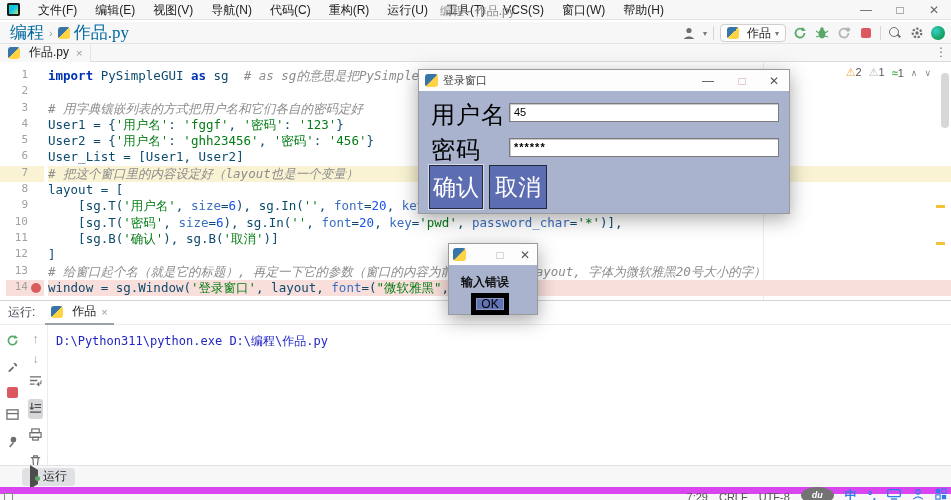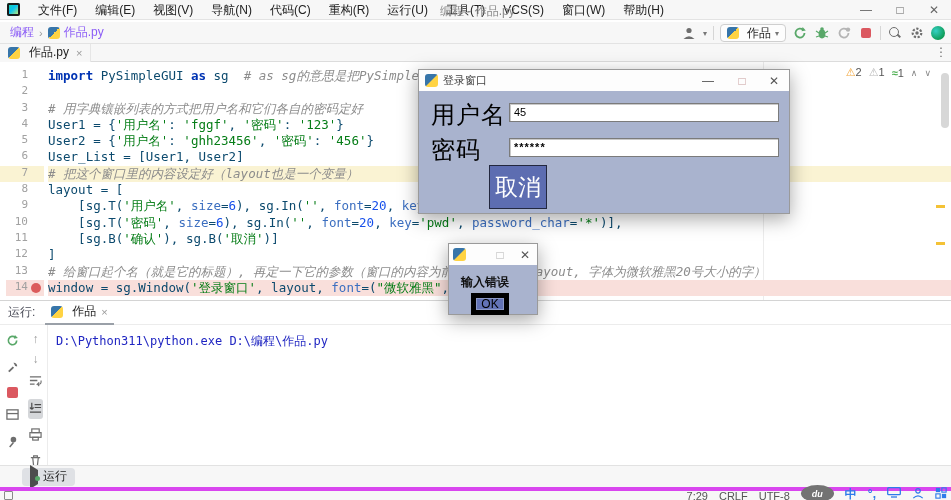--- a/index.html
+++ b/index.html
@@ -9,21 +9,21 @@
 
   
   .titlebar { position:absolute; left:0; top:0; width:951px; height:20px; background:#f7f7f7; border-bottom:1px solid #e3e3e3; display:flex; align-items:center; }
   .pc-logo { width:13px; height:13px; margin:0 9px 0 7px; border-radius:2px; background:linear-gradient(135deg,#21d789 0%,#07c3f2 45%,#fcf84a 100%); box-shadow:inset 0 0 0 2px #1a1a1a; }
   .menu-item { font-size:12px; color:#222; padding:0 9px; line-height:22px; cursor:default; }
   .win-title { position:absolute; left:440px; top:0; line-height:22px; font-size:12px; color:#888; }
   .win-controls { position:absolute; right:0; top:0; display:flex; }
   .win-btn { width:34px; height:22px; text-align:center; line-height:20px; font-size:12px; color:#666; }
 
   .navbar { position:absolute; left:0; top:22px; width:951px; height:22px; background:#f7f7f7; border-bottom:1px solid #e3e3e3; display:flex; align-items:center; }
-  .crumb { font-size:12px; color:#8b5cf6; }
+  .crumb { font-size:17px; color:#0369a1;font-family:Liberation Serif, serif; }
   .crumb-sep { color:#9a9a9a; margin:0 5px; font-size:11px; }
   .py-icon { display:inline-block; width:12px; height:12px; border-radius:3px; background:linear-gradient(135deg,#3775a9 50%,#ffd343 50%); vertical-align:-2px; margin-right:4px; }
   .nav-right { position:absolute; right:6px; top:0; height:22px; display:flex; align-items:center; gap:6px; }
   .nav-sep { width:1px; height:14px; background:#d6d6d6; }
   .run-config { display:flex; align-items:center; gap:4px; border:1px solid #cfcfcf; background:#fdfdfd; border-radius:4px; height:18px; padding:0 6px; font-size:12px; color:#222; }
   .caret-down { font-size:8px; color:#777; }
   .icon-16 { width:16px; height:16px; display:flex; align-items:center; justify-content:center; }
   .stop-sq { width:10px; height:10px; background:#db5860; border-radius:2px; }
   .search-glyph { position:relative; width:12px; height:12px; }
   .search-glyph::before { content:""; position:absolute; left:0; top:0; width:8px; height:8px; border:1.6px solid #6e6e6e; border-radius:50%; }
@@ -69,21 +69,21 @@
   .run-toolcol2 { position:absolute; left:24px; top:24px; width:24px; bottom:0; display:flex; flex-direction:column; align-items:center; gap:8px; padding-top:8px; border-right:1px solid #ececec; }
   .arrow-g { color:#9a9a9a; font-size:12px; line-height:12px; }
   .sel-tool { background:#d5d7da; border-radius:3px; padding:1px; }
   .console { position:absolute; left:56px; top:32px; right:8px; font:12px "DejaVu Sans Mono", monospace; color:#2026c2; white-space:pre; }
 
   
   .toolwin-bar { position:absolute; left:0; top:465px; width:951px; height:22px; background:#f7f7f7; border-top:1px solid #e2e2e2; display:flex; align-items:center; }
   .runwin-btn { margin-left:22px; display:flex; align-items:center; gap:5px; background:#dfe1e5; border-radius:4px; height:18px; padding:0 8px; font-size:12px; color:#222; }
   .play-tri { width:0; height:0; border-left:8px solid #4d4d4d; border-top:5px solid transparent; border-bottom:5px solid transparent; position:relative; }
   .play-dot { width:5px; height:5px; background:#59a869; border-radius:50%; position:absolute; margin-left:-3px; margin-top:6px; }
-  .statusbar { position:absolute; left:0; top:487px; width:951px; height:13px; background:#f7f7f7; border-top:4px solid #d946ef; display:flex; align-items:center; font-size:11px; color:#555; }
+  .statusbar { position:absolute; left:0; top:487px; width:951px; height:13px; background:#f7f7f7; border-top:7px solid #d946ef; display:flex; align-items:center; font-size:11px; color:#555; }
   .sb-right { position:absolute; right:4px; display:flex; align-items:center; gap:11px; }
   .sb-item { font-size:11px; color:#555; }
   .du-circle { width:33px; height:17px; border-radius:50%; background:#737373; color:#fff; font-size:9px; font-weight:bold; font-style:italic; display:flex; align-items:center; justify-content:center; margin-top:-4px; }
   .ime-blue { color:#2e7bea; font-size:12px; font-weight:bold; margin-top:-3px; }
   .sb-toolwin-icon { width:9px; height:9px; border:1.4px solid #8a8a8a; border-radius:1px; margin-left:4px; }
 
   
   .dialog { position:absolute; box-shadow:0 5px 18px rgba(0,0,0,.35); border:1px solid #9a9a9a; }
   .dlg-titlebar { background:#fdfdfd; display:flex; align-items:center; }
   .dlg-title { font-size:11px; color:#444; margin-left:5px; }
@@ -331,20 +331,21 @@
         <span class="dlg-ctl" style="width:34px">—</span>
         <span class="dlg-ctl" style="width:34px; color:#c9a0a0">□</span>
         <span class="dlg-ctl" style="width:30px">✕</span>
       </div>
     </div>
     <div class="login-body">
       <span class="fld-label" style="left:12px; top:8px">用户名</span>
       <div class="fld-input" style="left:90px; top:12px; width:270px; height:19px">45</div>
       <span class="fld-label" style="left:12px; top:43px">密码</span>
       <div class="fld-input" style="left:90px; top:47px; width:270px; height:19px; font-weight:bold; letter-spacing:1px">******</div>
+      <div class="tk-btn" style="left:10px; top:74px; width:54px; height:44px; box-shadow:0 0 0 1px #d7dbe8">确认</div>
       <div class="tk-btn" style="left:70px; top:74px; width:58px; height:44px">取消</div>
     </div>
   </div>
 
   <div class="dialog error-win">
     <div class="dlg-titlebar" style="height:21px">
       <div class="pysg-icon" style="margin-left:4px"></div>
       <div style="margin-left:auto; display:flex">
         <span class="dlg-ctl" style="width:26px; color:#b5b5b5">□</span>
         <span class="dlg-ctl" style="width:24px">✕</span>

